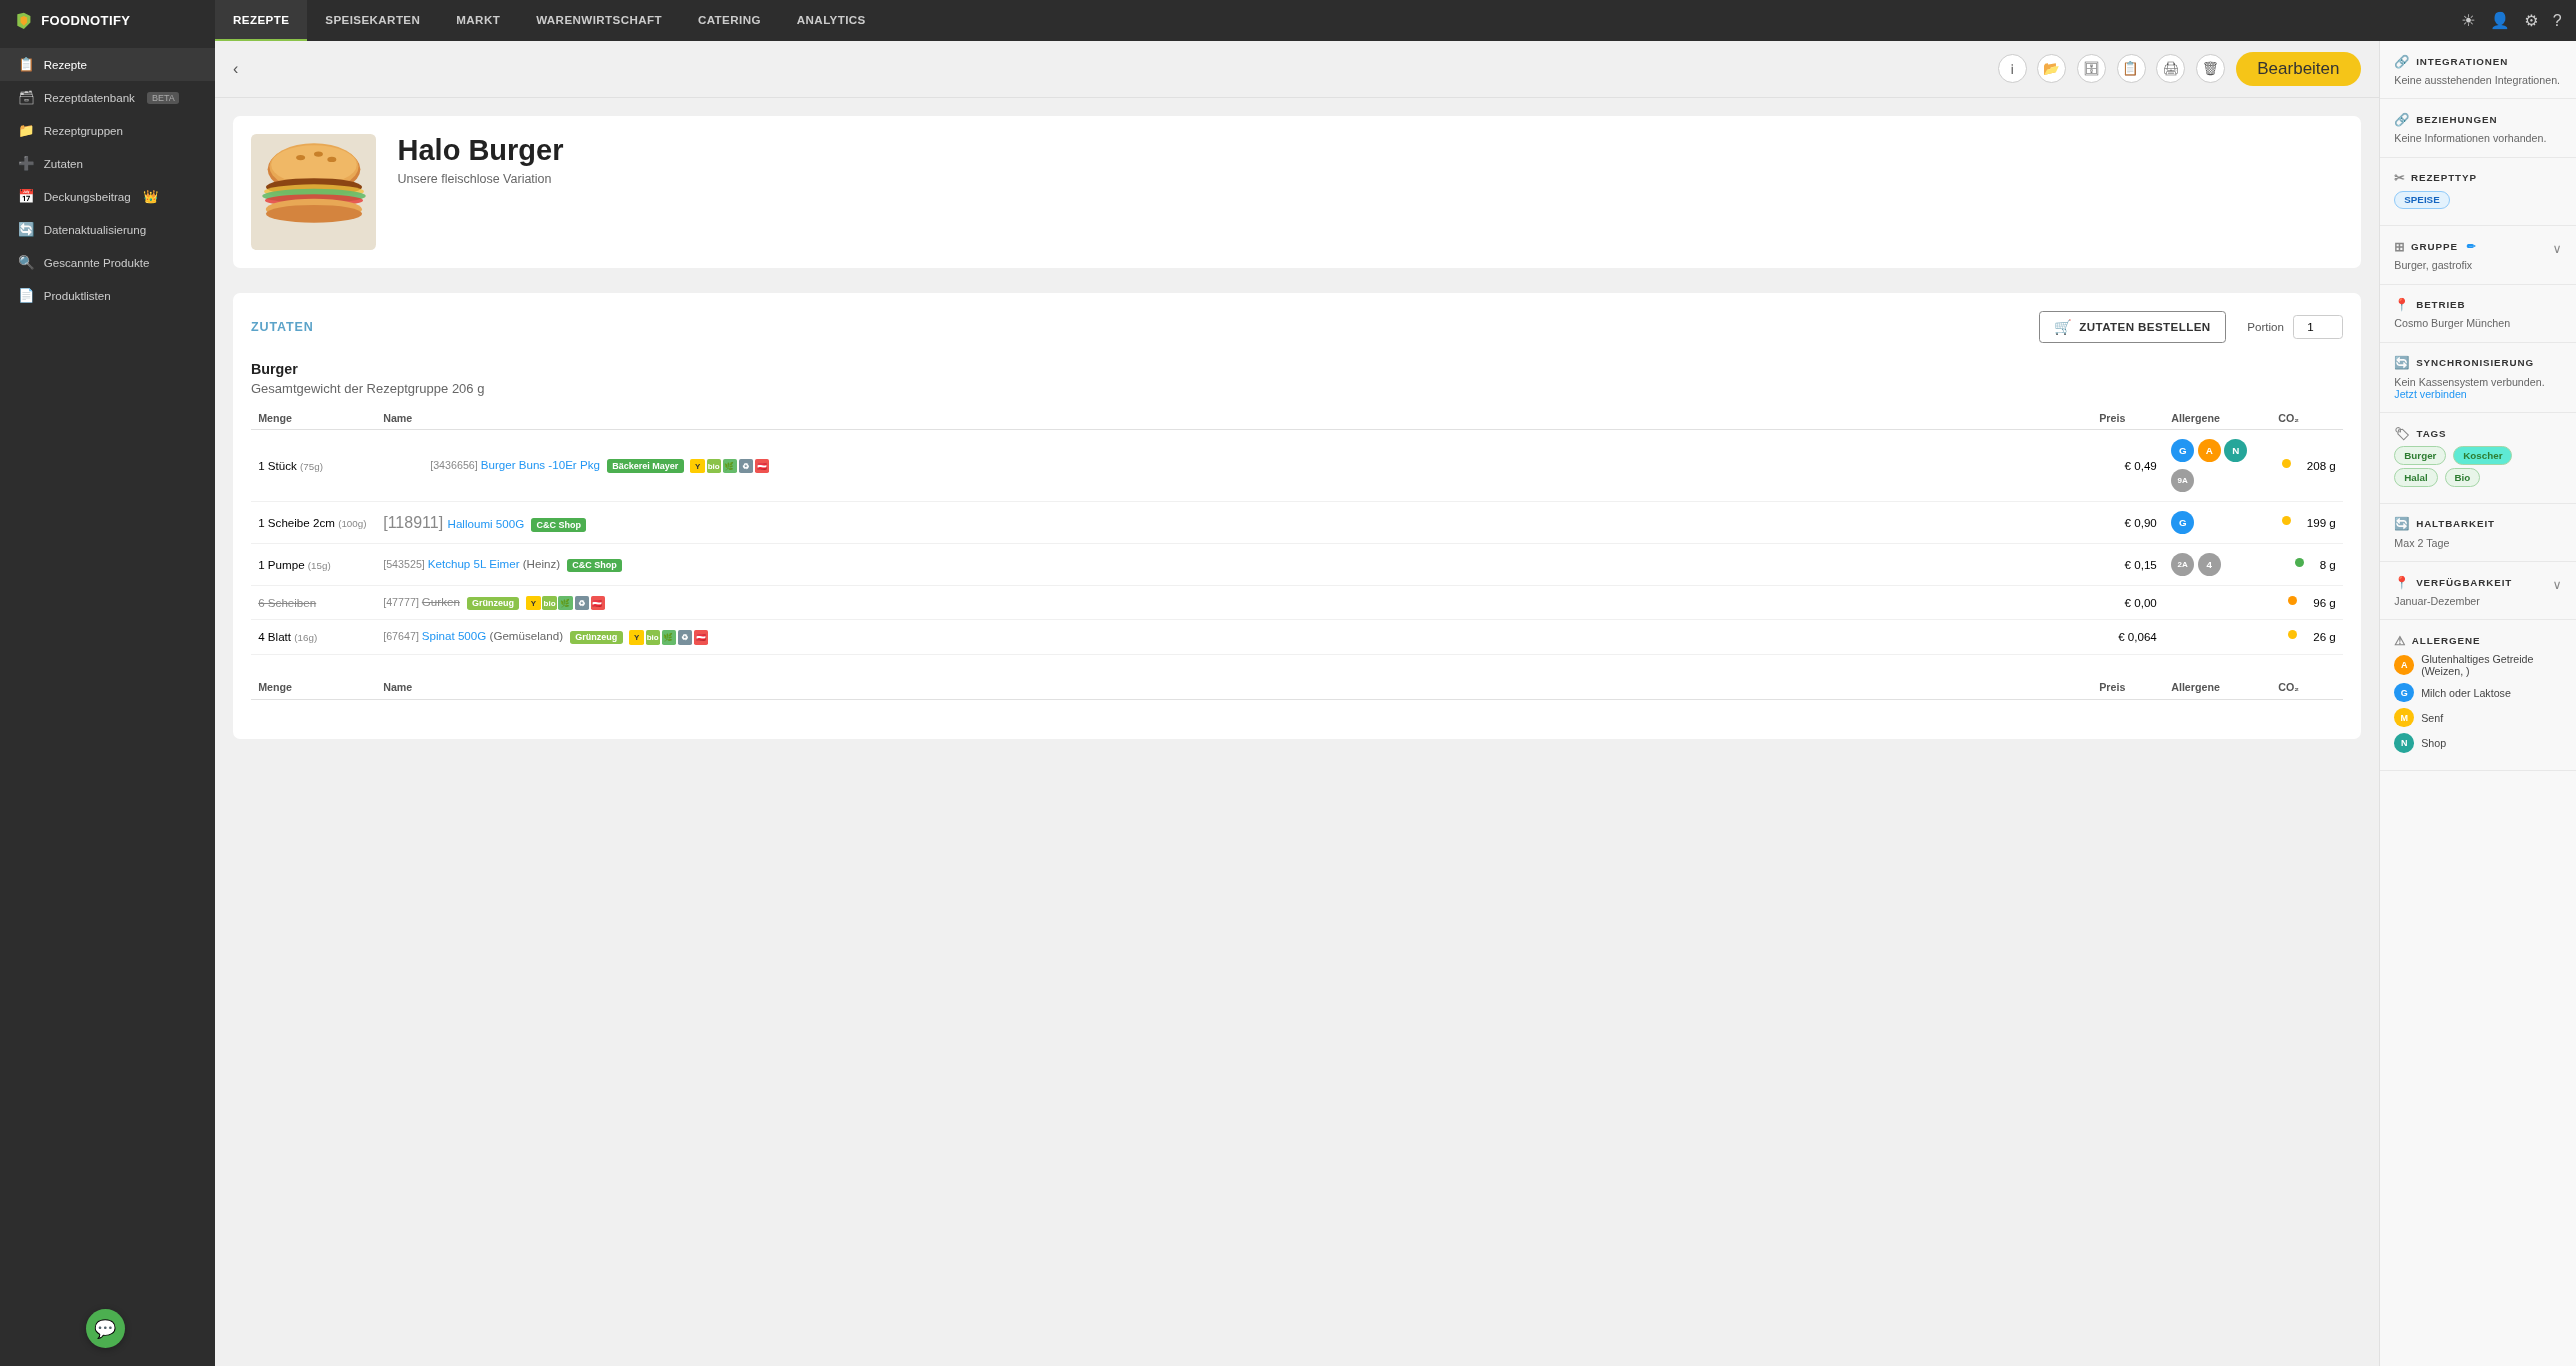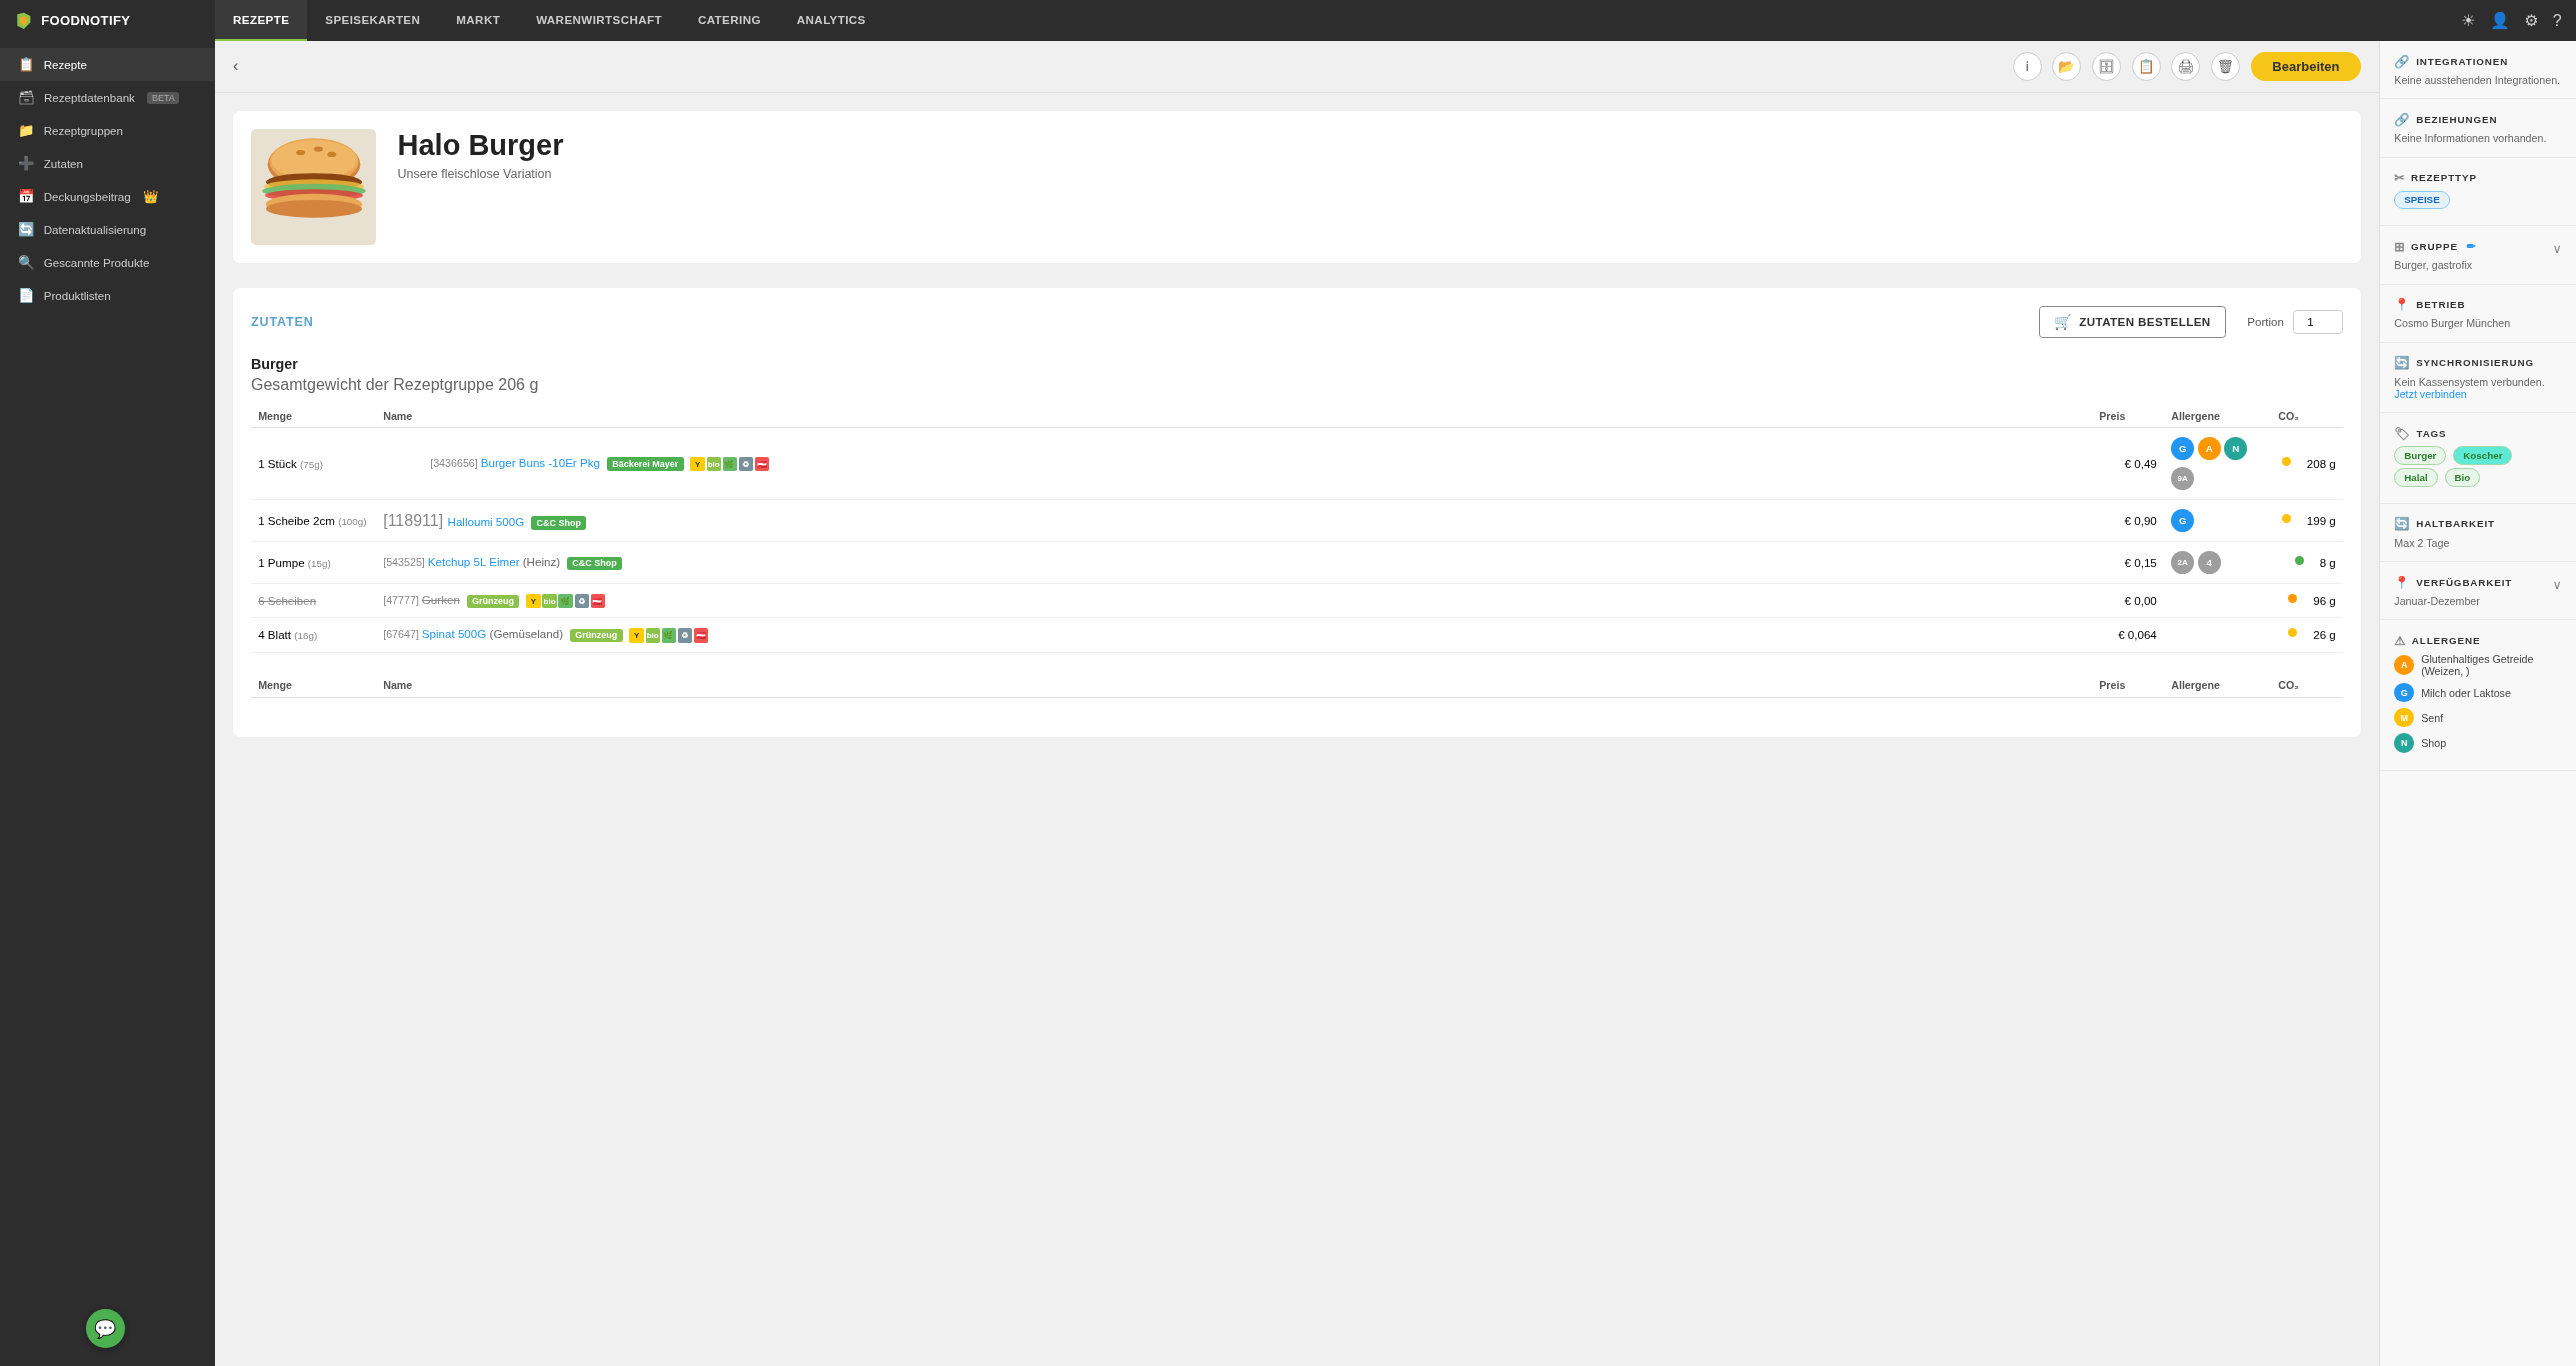--- a/index.html
+++ b/index.html
@@ -162,22 +162,22 @@
       justify-content: center;
       cursor: pointer;
       color: #555;
       font-size: 13.4px;
     }
     .bearbeiten-btn {
       background: #f5c518;
       border: none;
       border-radius: 19.7px;
       padding: 7.2px 21.5px;
-      font-size: 13px;
-      font-weight: 700;
+      font-size: 17px;
+      font-weight: 400;
       cursor: pointer;
       color: #333;
     }
 
     
     .recipe-content {
       flex: 1;
       overflow-y: auto;
       padding: 18px;
     }
@@ -251,21 +251,21 @@
       border: 0.9px solid #ccc;
       border-radius: 3.6px;
       padding: 4.5px 7.2px;
       font-size: 11.6px;
       text-align: center;
     }
 
     
     .group-section { margin-bottom: 21.5px; }
     .group-title { font-size: 14.3px; font-weight: 700; color: #222; margin-bottom: 3.6px; }
-    .group-weight { font-size: 16px; color: #666; margin-bottom: 10.7px; }
+    .group-weight { font-size: 13px; color: #666; margin-bottom: 10.7px; }
 
     
     .ingredients-table { width: 100%; border-collapse: collapse; }
     .ingredients-table th {
       text-align: left;
       font-size: 10.7px;
       font-weight: 600;
       color: #555;
       padding: 5.4px 7.2px;
       border-bottom: 0.9px solid #e0e0e0;

